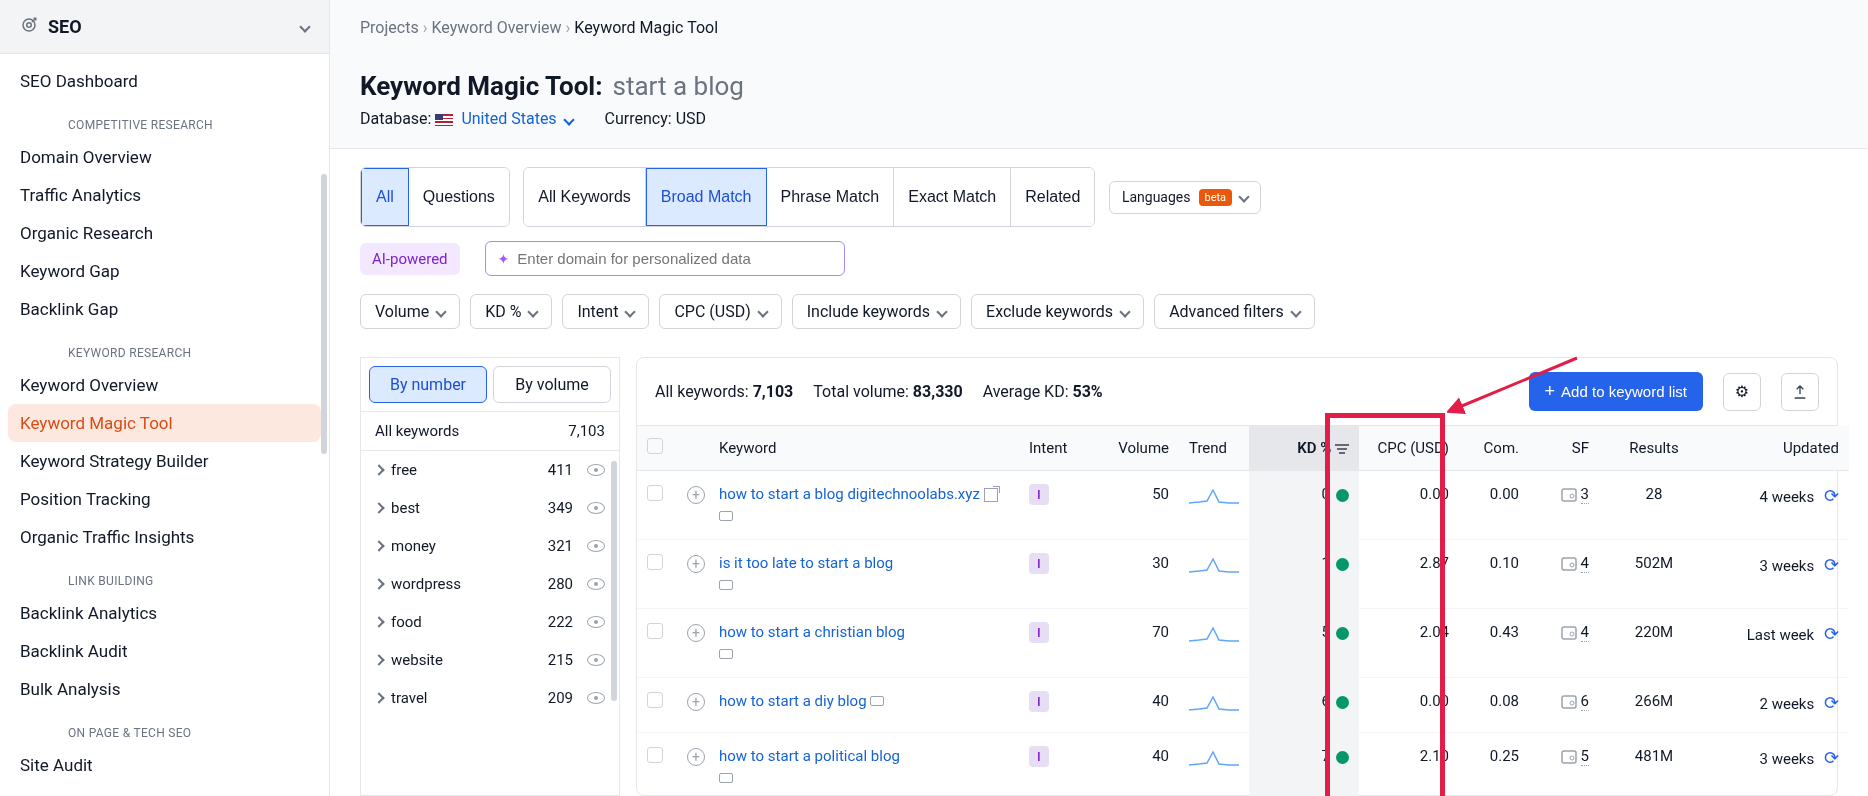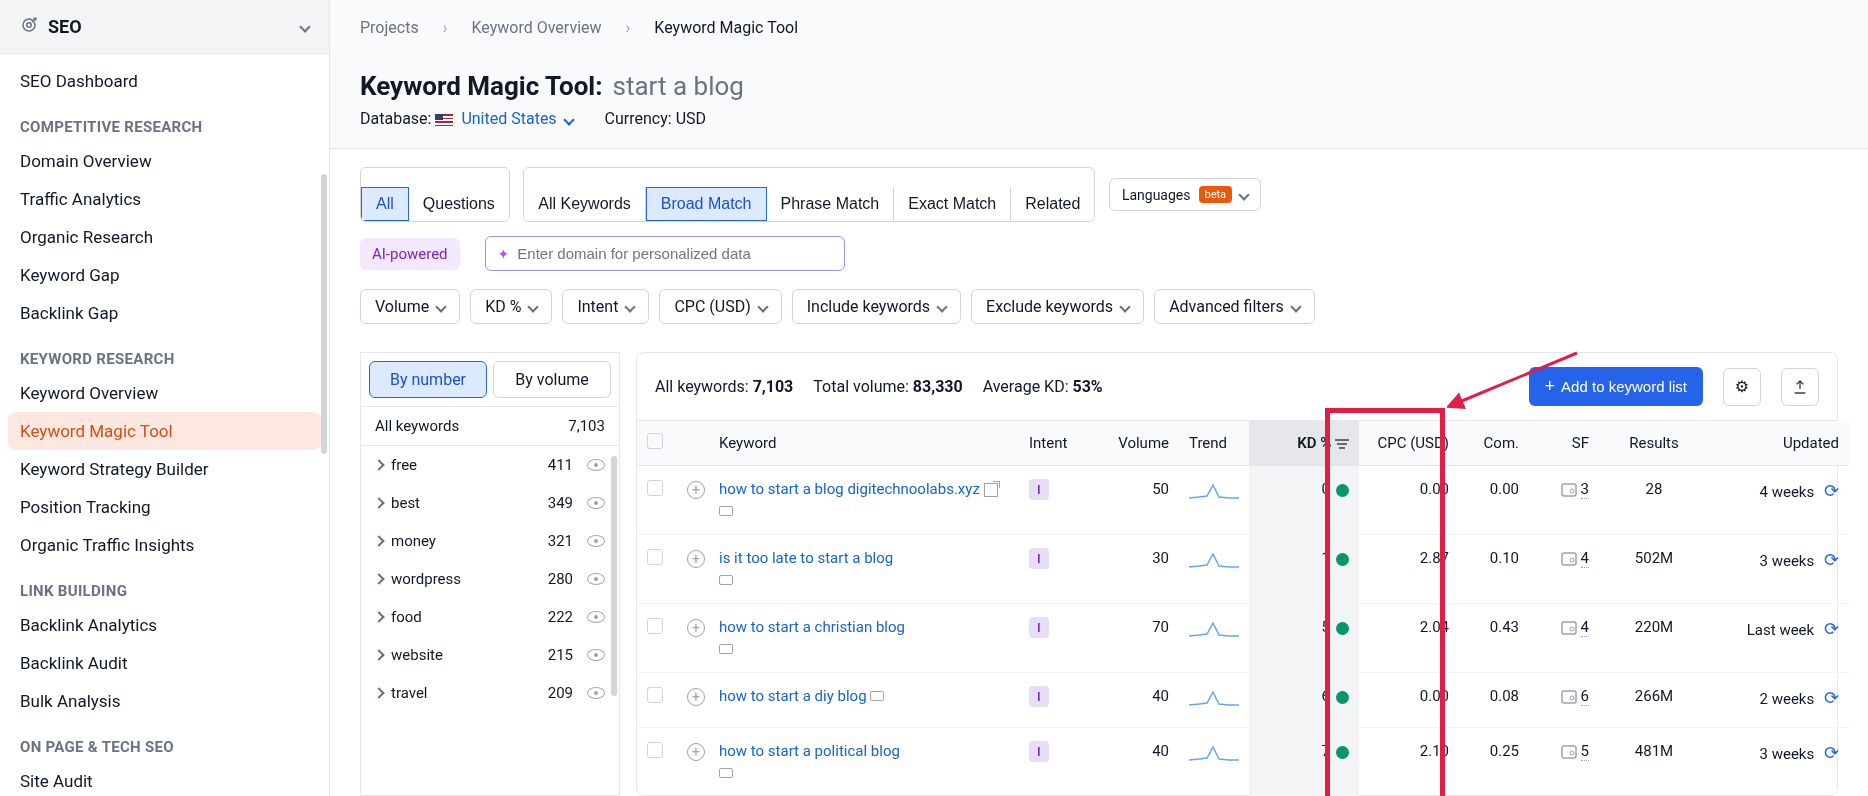--- a/index.html
+++ b/index.html
@@ -5,34 +5,34 @@
 * { box-sizing: border-box; margin: 0; padding: 0; }
 body { font-family: -apple-system, BlinkMacSystemFont, "Segoe UI", Roboto, sans-serif; font-size: 14px; color: #111827; background: #f3f4f6; width: 1868px; height: 796px; overflow: hidden; }
 .layout { display: flex; height: 100%; }
 .sidebar { width: 330px; background: #fff; border-right: 1px solid #e5e7eb; display: flex; flex-direction: column; }
 .sidebar-header { display: flex; align-items: center; padding: 16px 20px; border-bottom: 1px solid #e5e7eb; background: #f3f4f6; cursor: pointer; gap: 10px;}
 .sidebar-header .icon { width: 18px; height: 18px; }
 .sidebar-header .title { font-weight: 700; font-size: 18px; flex: 1; }
 .sidebar-nav { flex: 1; overflow-y: auto; padding: 8px 0; position: relative; }
 .nav-item { padding: 9px 20px; font-size: 17px; cursor: pointer; color: #111827; }
 .nav-item.active { background: #fde8e0; color: #d94d15; border-radius: 8px; margin: 0 8px; padding-left: 12px;}
-.nav-heading { padding: 18px 20px 6px; font-size: 15px; font-weight: 700; color: #6b7280; letter-spacing: 0.3px; }
+.nav-heading { padding: 18px 20px 6px; font-size: 12px; font-weight: 400; color: #6b7280; letter-spacing: 0.3px; margin-left: 48px; }
 .main { flex: 1; display: flex; flex-direction: column; background: #f9fafb; overflow: hidden;}
-.breadcrumb { display: flex; gap: 24px; padding: 18px 30px 0; color: #6b7280; font-size: 16px; }
+.breadcrumb { display: flex; gap: 4px; padding: 18px 30px 0; color: #6b7280; font-size: 16px; }
 .breadcrumb .sep { color: #9ca3af; }
 .page-title-row { padding: 10px 30px 4px; display: flex; align-items: baseline; gap: 10px; }
 .page-title { font-size: 26px; font-weight: 700; color: #111827; }
 .page-title-sub { font-size: 26px; font-weight: 400; color: #6b7280; margin-top: 24px; }
 .meta-row { padding: 4px 30px 20px; display: flex; gap: 32px; font-size: 16px; border-bottom: 1px solid #e5e7eb; }
 .meta-row .link { color: #1463d6; }
 .flag { display: inline-block; width: 18px; height: 12px; background: linear-gradient(#b22234 0 15%, #fff 15% 30%, #b22234 30% 45%, #fff 45% 60%, #b22234 60% 75%, #fff 75% 90%, #b22234 90%); position: relative; vertical-align: middle; margin-right: 4px;}
 .flag::before { content: ''; position: absolute; top: 0; left: 0; width: 40%; height: 55%; background: #3c3b6e; }
 .toolbar { padding: 18px 30px 12px; background: #fff; }
 .seg-group { display: inline-flex; border: 1px solid #d1d5db; border-radius: 6px; overflow: hidden; margin-right: 10px; vertical-align: middle;}
-.seg-btn { padding: 7px 14px; font-size: 16px; color: #111827; background: #fff; border: none; cursor: pointer; border-right: 1px solid #d1d5db; margin-top: 19px; }
+.seg-btn { padding: 19px 14px; font-size: 16px; color: #111827; background: #fff; border: none; cursor: pointer; border-right: 1px solid #d1d5db; }
 .seg-btn:last-child { border-right: none; }
 .seg-btn.active { background: #dbeafe; color: #1d4ed8; border: 1px solid #2563eb; }
 .lang-select { display: inline-flex; align-items: center; gap: 8px; border: 1px solid #d1d5db; border-radius: 6px; padding: 7px 12px; cursor: pointer; vertical-align: middle;}
 .beta-badge { background: #ea580c; color: #fff; font-size: 11px; padding: 2px 6px; border-radius: 4px; }
 .ai-row { margin-top: 14px; display: flex; gap: 25px; align-items: center;}
 .ai-badge { background: #f3e8ff; color: #7e22ce; padding: 7px 12px; border-radius: 6px; font-size: 15px; }
 .ai-input { border: 1px solid #a78bfa; border-radius: 6px; padding: 8px 12px; width: 360px; display: flex; align-items: center; gap: 8px; background: #fff;}
 .ai-input input { border: none; outline: none; font-size: 15px; width: 100%; color: #701a75; }
 .sparkle { color: #a855f7; font-size: 14px;}
 .filter-row { margin-top: 18px; display: flex; gap: 10px; flex-wrap: wrap;}

